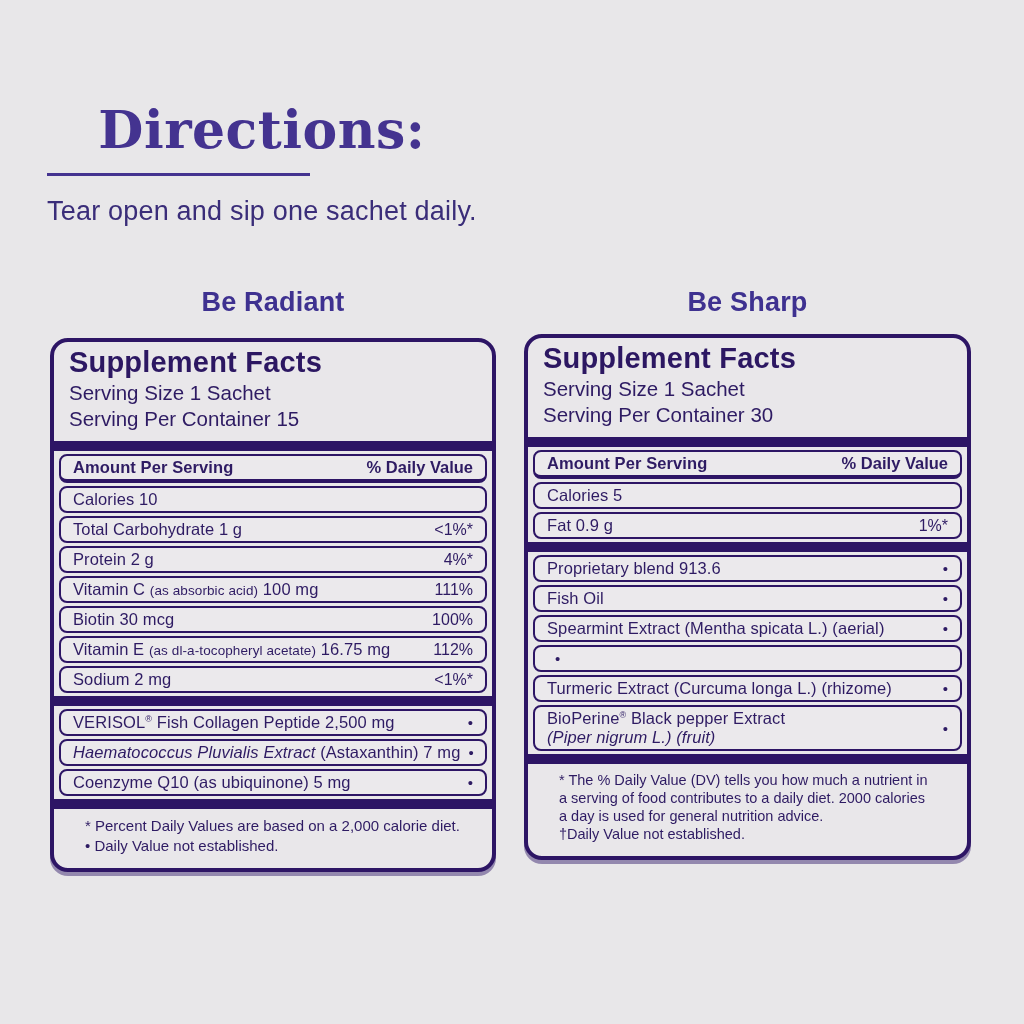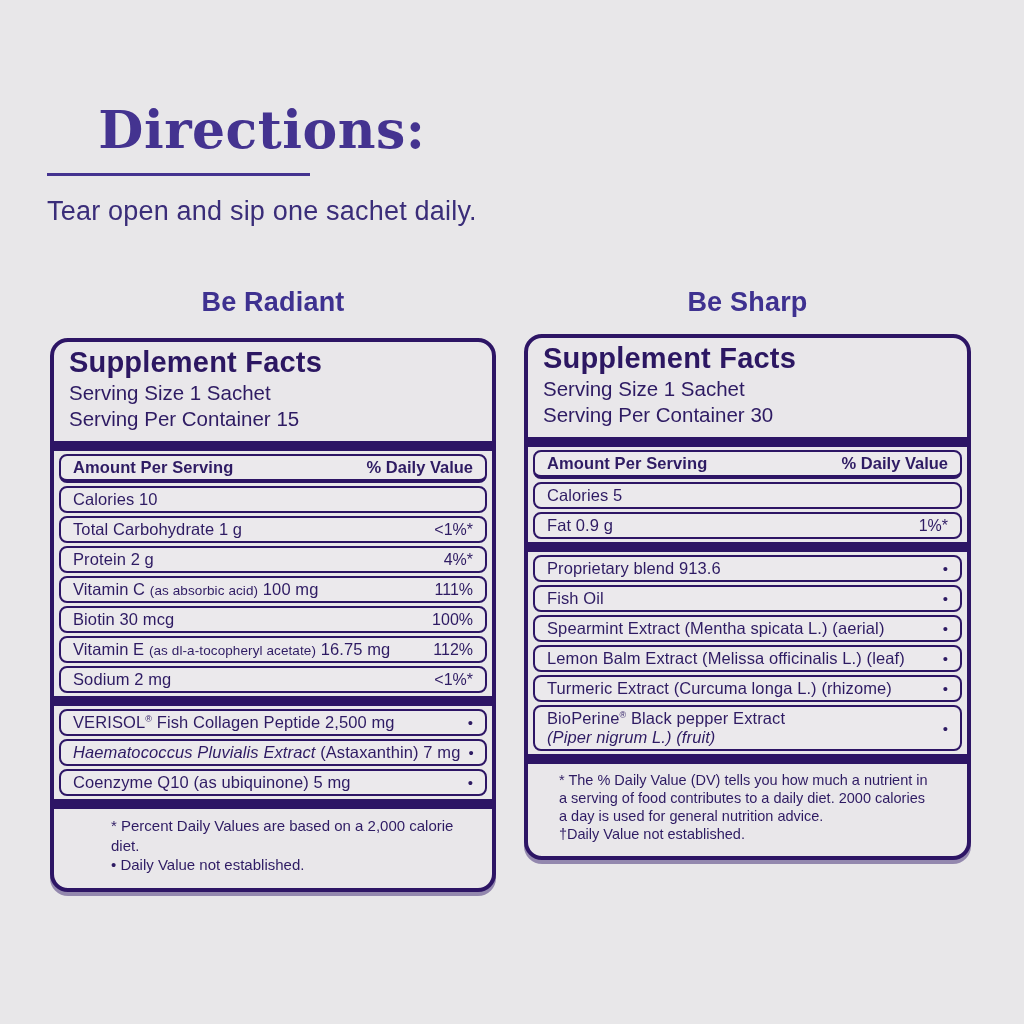--- a/index.html
+++ b/index.html
@@ -83,21 +83,21 @@
   .row .lbl{font-size:16.5px;color:var(--text);white-space:nowrap;letter-spacing:.1px;}
   .row .lbl .small{font-size:13.5px;}
   .row .lbl .it{font-style:italic;margin-top:6px;}
   .row .lbl .blk{display:block;white-space:nowrap;font-style:italic;}
   .row .lbl sup{font-size:.55em;}
   .row .val{font-size:16px;color:var(--text);flex:none;padding-left:8px;}
   .row .val.dot{font-size:15px;}
   .row.colhead{border-bottom-width:4px;}
   .row.colhead .lbl,.row.colhead .val{font-weight:700;font-size:16.5px;}
   .footnote{padding:7px 31px 13px;color:var(--text);}
-  .panel-0 .fn-line{font-size:15px;line-height:19.5px;margin-left:26px;}
+  .panel-0 .fn-line{font-size:15px;line-height:19.5px;}
   .panel-1 .fn-line{font-size:14.5px;line-height:18px;}
 </style>
 </head>
 <body>
 
 <div class="directions">
   <h1>Directions:</h1>
   <div class="rule"></div>
   <p>Tear open and sip one sachet daily.</p>
 </div>
@@ -193,21 +193,20 @@
       </div>
       <div class="row">
         <span class="lbl"><span>Fish Oil</span></span>
         <span class="val dot">•</span>
       </div>
       <div class="row">
         <span class="lbl"><span>Spearmint Extract (Mentha spicata L.) (aerial)</span></span>
         <span class="val dot">•</span>
       </div>
       <div class="row">
-        <span class="lbl"><span>Lemon Balm Extract (Melissa officinalis L.) (leaf)</span></span>
         <span class="val dot">•</span>
       </div>
       <div class="row">
         <span class="lbl"><span>Turmeric Extract (Curcuma longa L.) (rhizome)</span></span>
         <span class="val dot">•</span>
       </div>
       <div class="row">
         <span class="lbl"><span>BioPerine</span><sup>®</sup><span> Black pepper Extract</span><span class="blk">(Piper nigrum L.) (fruit)</span></span>
         <span class="val dot">•</span>
       </div>

